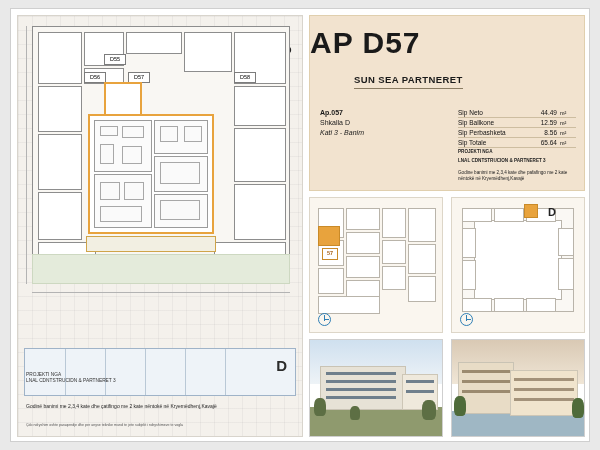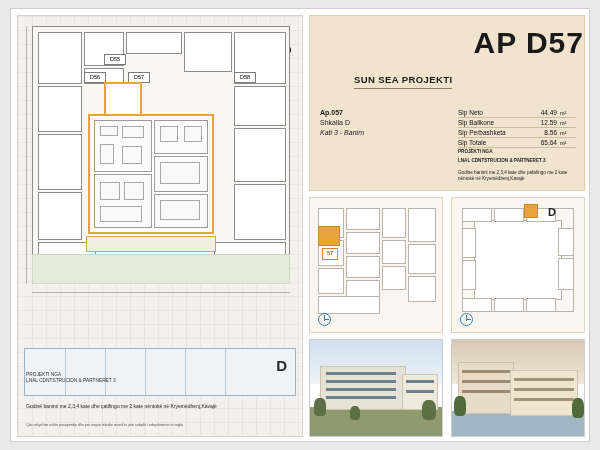--- a/index.html
+++ b/index.html
@@ -69,21 +69,21 @@
   }
   
   .right{
     position:absolute;left:298px;top:6px;width:276px;height:422px;
   }
   .title-box{
     position:absolute;left:0;top:0;width:276px;height:176px;
     background:#f2e3cf;border:1px solid #e0cfae;box-sizing:border-box;
   }
   .ap-title{
-    position:absolute;left:0;right:0;top:10px;text-align:right;
+    position:absolute;left:0;right:0;top:10px;text-align:left;
     font-size:30px;font-weight:bold;color:#1a1a1a;letter-spacing:1px;
   }
   .residence{
     position:absolute;left:44px;top:58px;font-size:9.5px;font-weight:bold;
     color:#1a1a1a;letter-spacing:.4px;
     border-bottom:1px solid #8a7c63;padding-bottom:3px;
   }
   .ap-sub{
     position:absolute;left:10px;top:92px;font-size:7px;color:#1a1a1a;line-height:10px;
   }
@@ -215,21 +215,21 @@
       <div>LNAL CDNTSTRUCIDN &amp; PARTNERET 3</div>
     </div>
     <div class="plan-note">Godinë banimi me 2,3,4 kate dhe çatifingo me 2 kate nëntokë në Kryemëdhenj,Kavajë</div>
     <div class="plan-fine">Çdo ndryshim oshte paraqendje dhe per anyse teknike mund te jete subjekt i ndryshimeve te vogla</div>
   </div>
 
   <div class="right">
 
     <div class="title-box">
       <div class="ap-title">AP D57</div>
-      <div class="residence">SUN SEA PROJEKTI</div>
+      <div class="residence">SUN SEA PARTNERET</div>
 
       <div class="ap-sub">
         <div class="b">Ap.057</div>
         <div>Shkalla D</div>
         <div class="i">Kati 3 - Banim</div>
       </div>
 
       <div class="areas">
         <table>
           <tbody>

